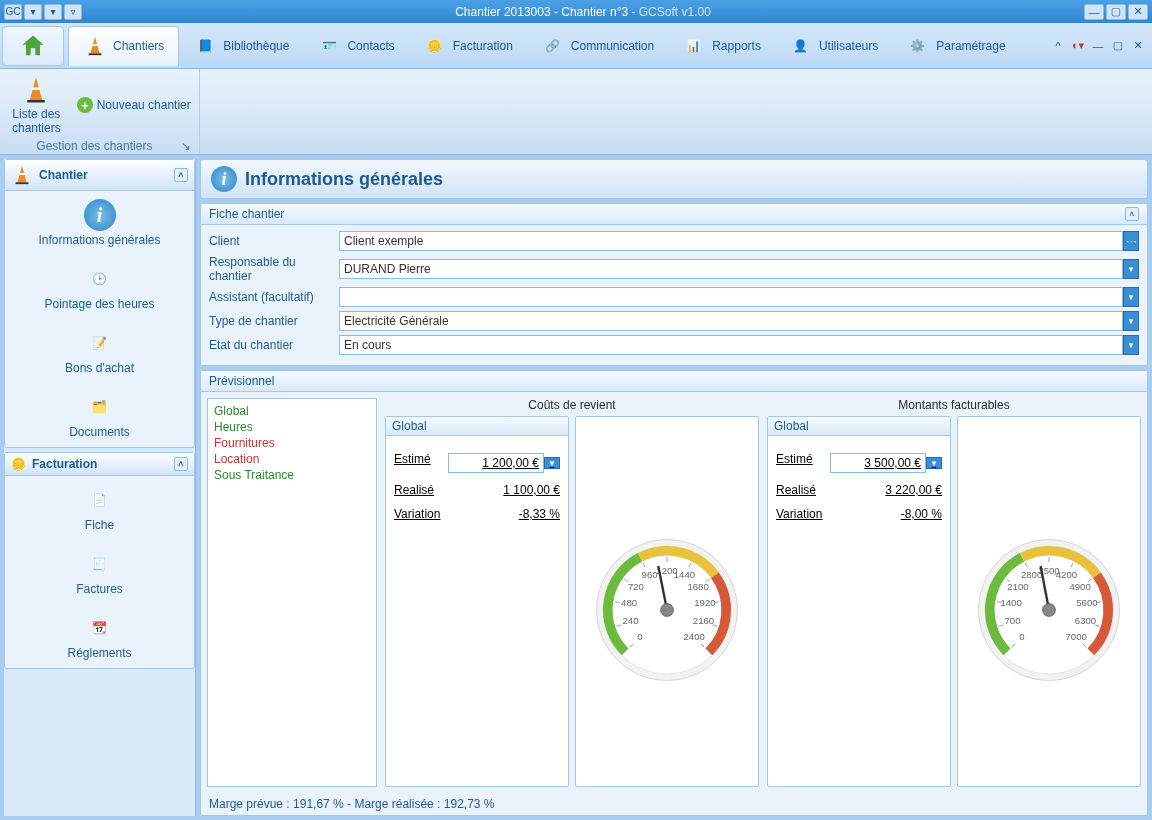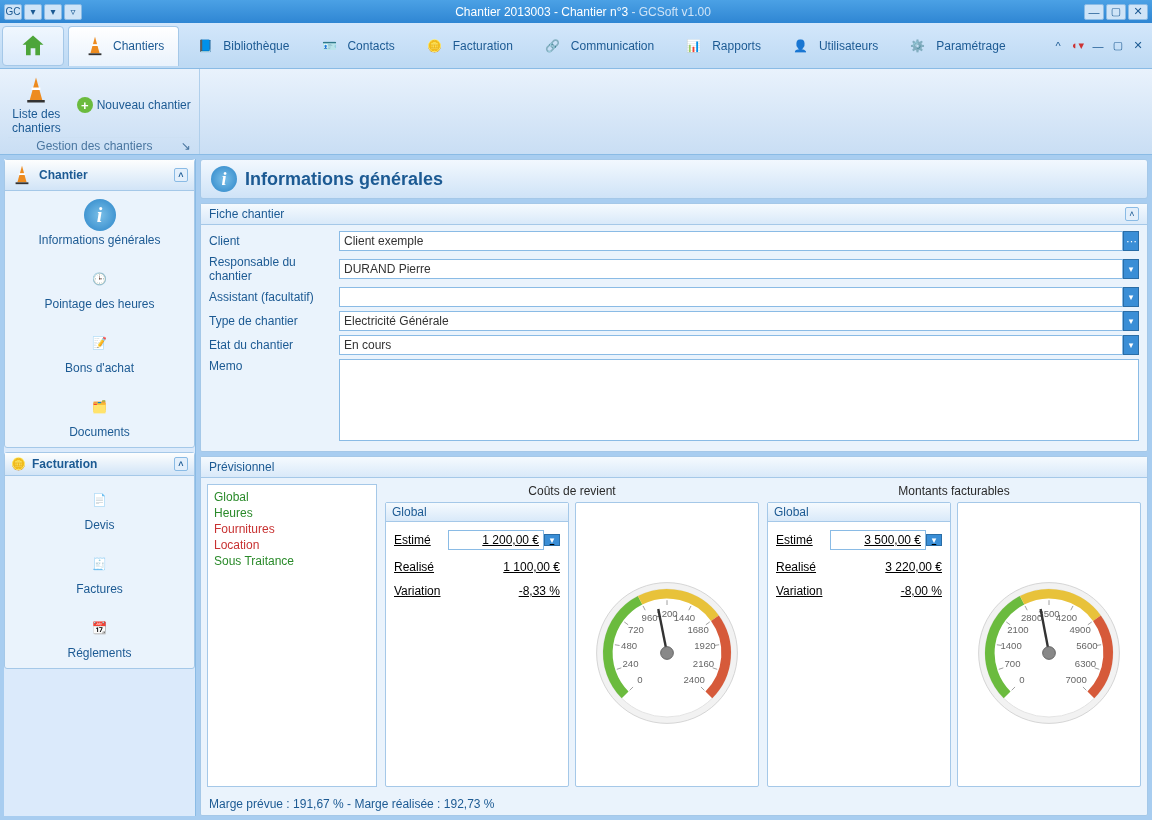--- a/index.html
+++ b/index.html
@@ -69,21 +69,21 @@
 .prev-list div{ padding:1px 2px; cursor:pointer;}
 .prev-cols { flex:1; display:flex; gap:8px;}
 .pcol { flex:1; display:flex;flex-direction:column; gap:4px;}
 .pcol h3 { text-align:center; color:#2a2a2a; font-weight:normal; font-size:12px;}
 .pcol-row{ display:flex; gap:6px;}
 .pbox { flex:1; border:1px solid #a5c8e8; background:#fff; border-radius:2px;}
 .pbox .h { background:linear-gradient(#f5fafe,#d9e9f9); padding:2px 6px; color:#1c5a93; border-bottom:1px solid #a5c8e8;}
 .pbox .b { padding:8px;text-decoration:underline;}
 .prow { display:flex; justify-content:space-between; align-items:center; margin-bottom:10px;}
 .prow .val { text-align:right;}
-.est-wrap{display:flex;align-items:center;}
+.est-wrap{display:flex;align-items:center;margin-top:9px;}
 .est-wrap input{width:96px;border:1px solid #8abbe5;text-align:right;padding:2px 4px;}
 .gauge-box { flex:1; border:1px solid #a5c8e8; background:#fff; display:flex;align-items:center;justify-content:center; border-radius:2px; min-height:170px;}
 .marge { color:#1c5a93; padding:4px 8px;}
 
 
 .gauge { width:160px; height:160px; }
 
 
 .cone-icon{display:block;}
 </style>
@@ -213,21 +213,21 @@
         </div>
     </div>
     <div class="sgroup">
       <div class="sgroup-head">
         <span>🪙</span>
         <span>Facturation</span>
         <span class="collapse">˄</span>
       </div>
       <div class="sitem">
           <span class="sicon">📄</span>
-          <span>Devis</span>
+          <span>Fiche</span>
         </div>
       <div class="sitem">
           <span class="sicon">🧾</span>
           <span>Factures</span>
         </div>
       <div class="sitem">
           <span class="sicon">📆</span>
           <span>Réglements</span>
         </div>
     </div>
@@ -271,26 +271,20 @@
             <div class="field">
               <input value="Electricité Générale" style="">
               <div class="dd-btn">▾</div>
             </div>
           </div>
         <div class="form-row">
             <label>Etat du chantier</label>
             <div class="field">
               <input value="En cours" style="">
               <div class="dd-btn">▾</div>
-            </div>
-          </div>
-        <div class="form-row" style="align-items:flex-start">
-            <label>Memo</label>
-            <div class="field">
-              <textarea style=""></textarea>
             </div>
           </div>
       </div>
     </div>
 
     <div class="panel" style="flex:1;display:flex;flex-direction:column;">
       <div class="panel-head">
           <span>Prévisionnel</span>
         </div>
       <div class="prev-body" style="flex:1">

